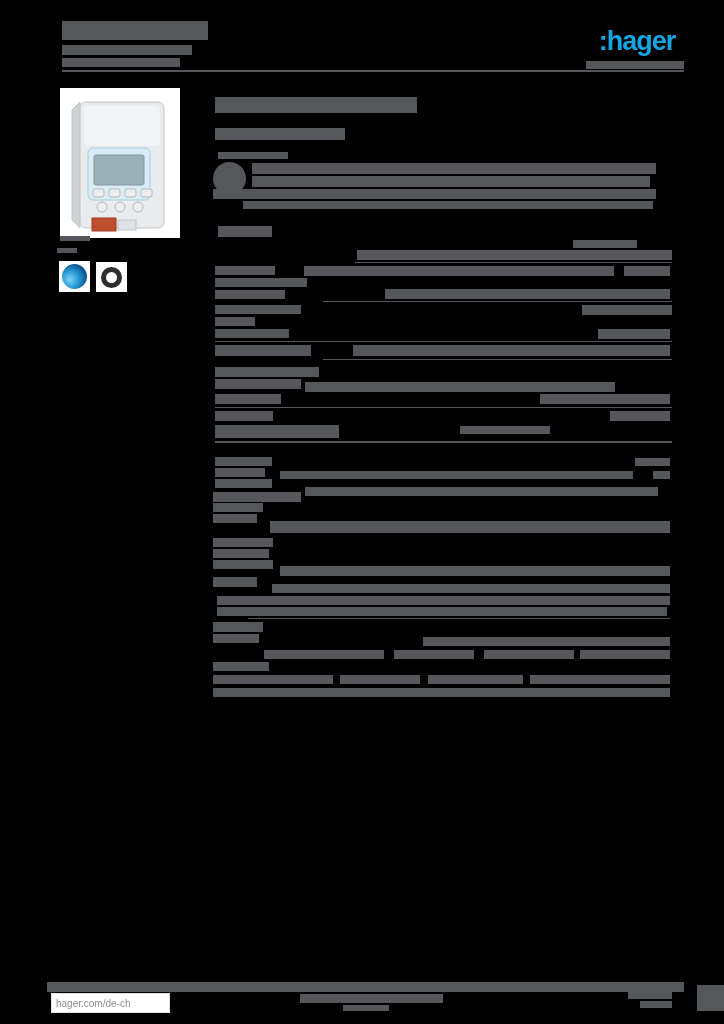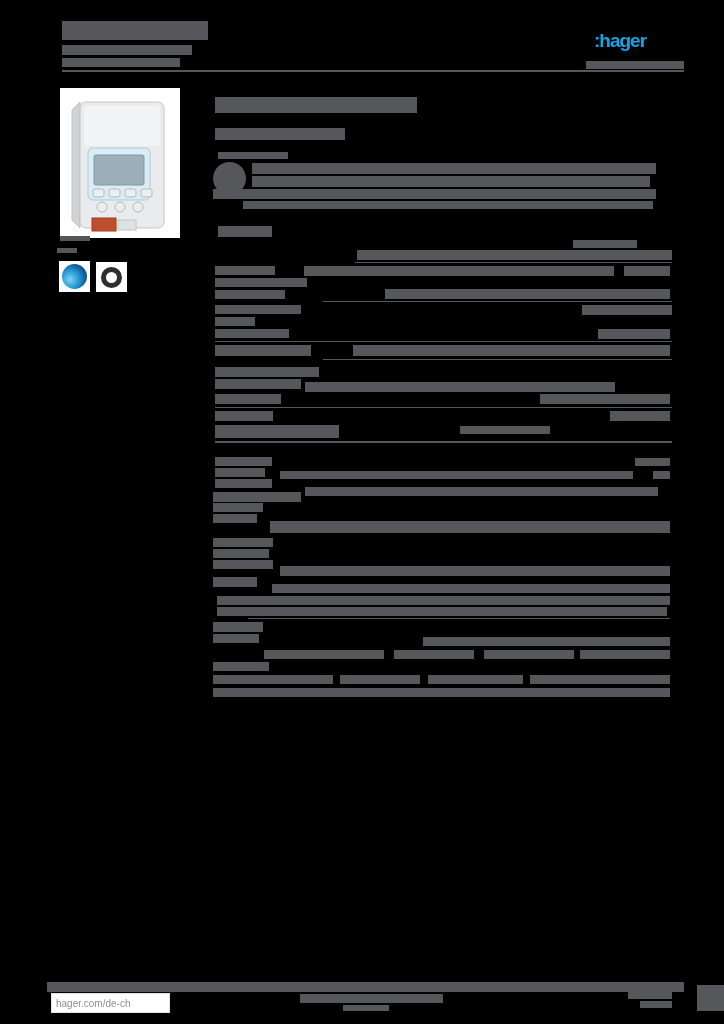--- a/index.html
+++ b/index.html
@@ -4,22 +4,23 @@
 <style>
   html,body{margin:0;padding:0;background:#000;}
   #page{
     position:relative;width:724px;height:1024px;background:#000;
     overflow:hidden;font-family:"Liberation Sans", sans-serif;
   }
   .bar{position:absolute;background:var(--bar,#56575a);}
   .round{border-radius:50%;}
   #logo{
     position:absolute;left:594px;top:24px;width:86px;height:34px;
-    font-weight:bold;font-size:19px;letter-spacing:-1px;line-height:34px;
+    font-weight:bold;font-size:27px;letter-spacing:-1px;line-height:34px;
     color:var(--accent,#14a5e2);
+    text-align:center;
   }
   #product-box{
     position:absolute;left:60px;top:88px;width:120px;height:150px;background:#fff;
   }
   #thumb1{
     position:absolute;left:59px;top:261px;width:31px;height:31px;background:#fff;
   }
   #thumb1 .sphere{
     position:absolute;left:3px;top:3px;width:25px;height:25px;border-radius:50%;
     background:radial-gradient(circle at 32% 62%, #7ed3f2 0%, #2b9fd9 35%, #0d5d9a 68%, #0a3a63 100%);

